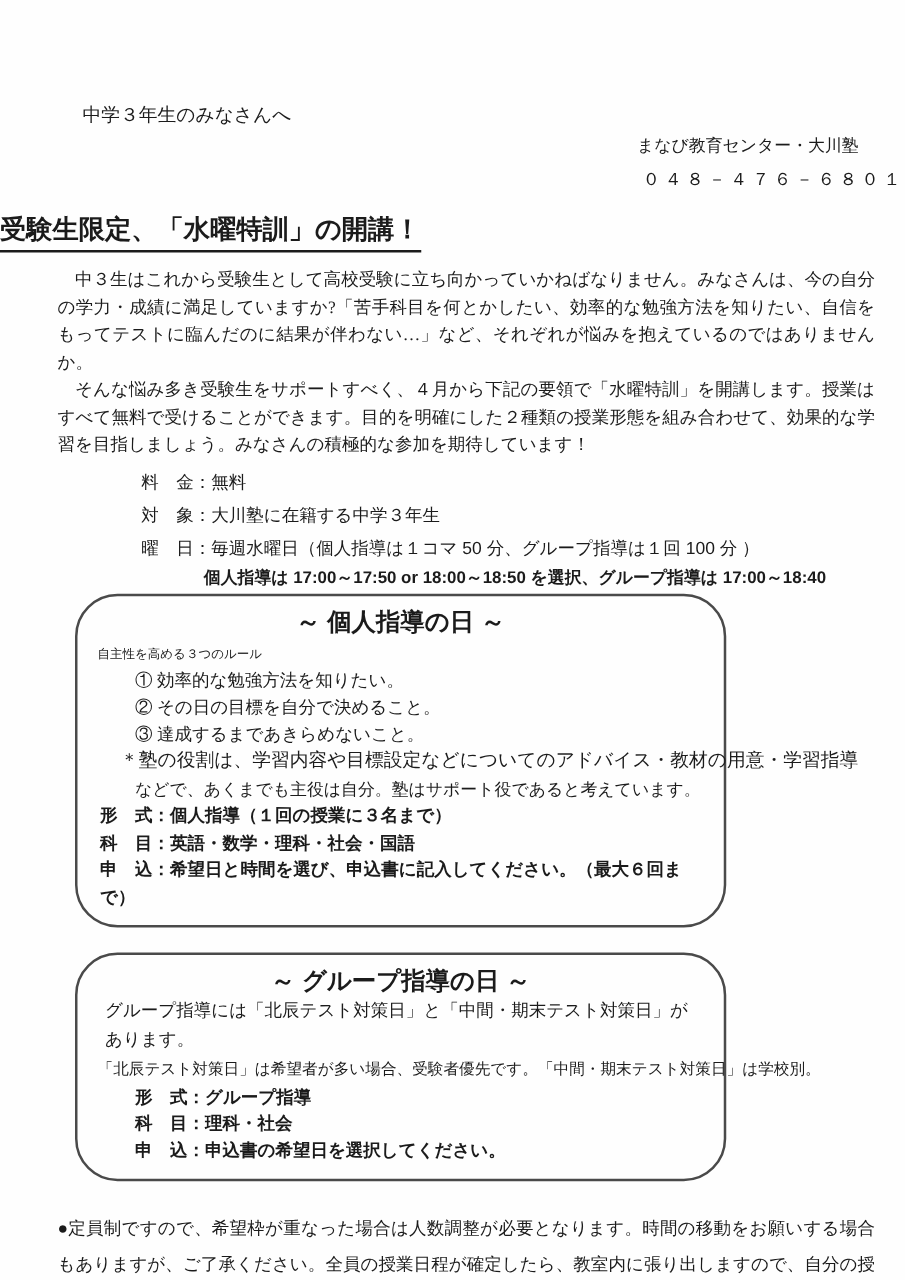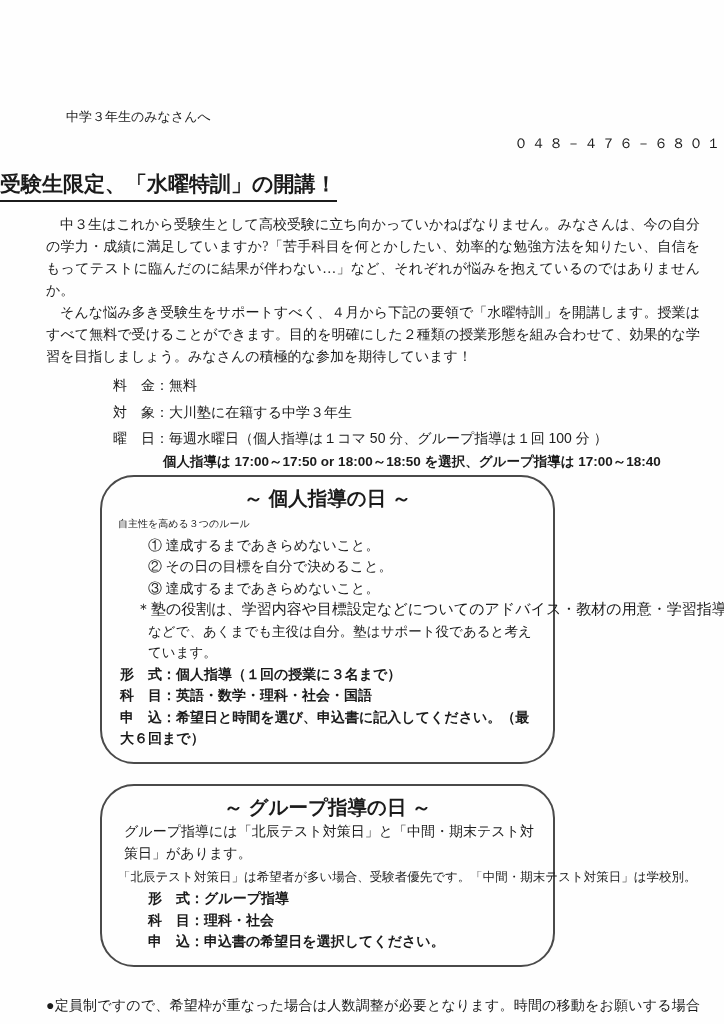--- a/index.html
+++ b/index.html
@@ -6,42 +6,42 @@
   .page{
     position:relative;
     width:724px;height:1024px;
     box-sizing:border-box;
     background:#fefefe;
     color:#1b1b1b;
     font-family:"Liberation Serif","DejaVu Serif",serif;
     padding-top:84px;
     overflow:hidden;
   }
-  .greeting{margin-left:66px;font-size:13px;line-height:18px;margin-top:24px;}
+  .greeting{margin-left:66px;font-size:15px;line-height:18px;}
   .hdr-right{text-align:right;}
   .org{margin-top:6px;padding-right:37px;font-size:13.5px;line-height:18px;}
   .phone{margin-top:8px;font-size:14px;letter-spacing:3.5px;line-height:18px;
          font-family:"Liberation Sans","DejaVu Sans",sans-serif;}
   .title{margin-top:19px;text-align:left;}
   .title span{
     display:inline-block;
     font-family:"Liberation Sans","DejaVu Sans",sans-serif;
     font-weight:bold;font-size:21px;line-height:26px;
     border-bottom:2px solid #1b1b1b;padding-bottom:3px;
   }
   .body-text{margin:12px 24px 0 46px;font-size:14px;line-height:22px;text-align:justify;}
   .body-text p{margin:0;text-indent:1em;}
   .terms{margin-top:4px;margin-left:113px;
          font-family:"Liberation Sans","DejaVu Sans",sans-serif;
          font-weight:normal;font-size:14px;line-height:26.5px;}
   .term-cont{margin-left:163px;
          font-family:"Liberation Sans","DejaVu Sans",sans-serif;
          font-weight:bold;font-size:13.5px;line-height:20px;white-space:nowrap;}
   .round-box{
-    box-sizing:border-box;width:455px;margin-left:100px;
+    box-sizing:border-box;width:521px;margin-left:60px;
     border:2px solid #4a4a4a;border-radius:34px;
     padding:8px 16px 12px;background:#fefefe;
   }
   .box1{margin-top:3px;}
   .box2{margin-top:20px;}
   .box-title{text-align:center;
     font-family:"Liberation Sans","DejaVu Sans",sans-serif;
     font-weight:bold;font-size:19.5px;line-height:27px;}
   .box-lead{font-size:10px;line-height:22px;margin-top:1px;}
   .rule{font-size:14px;line-height:21.5px;margin-left:30px;}
@@ -55,20 +55,21 @@
   .footer{margin:24px 24px 0 46px;font-size:14px;line-height:29px;text-align:justify;}
 </style>
 </head>
 <body>
 
 <div class="page">
 
   <div class="greeting">中学３年生のみなさんへ</div>
 
   <div class="hdr-right">
+    <div class="org">まなび教育センター・大川塾</div>
     <div class="phone">０４８－４７６－６８０１</div>
   </div>
 
   <div class="title">
     <span>受験生限定、「水曜特訓」の開講！</span>
   </div>
 
   <div class="body-text">
     <p>中３生はこれから受験生として高校受験に立ち向かっていかねばなりません。みなさんは、今の自分の学力・成績に満足していますか?「苦手科目を何とかしたい、効率的な勉強方法を知りたい、自信をもってテストに臨んだのに結果が伴わない…」など、それぞれが悩みを抱えているのではありませんか。</p>
     <p>そんな悩み多き受験生をサポートすべく、４月から下記の要領で「水曜特訓」を開講します。授業はすべて無料で受けることができます。目的を明確にした２種類の授業形態を組み合わせて、効果的な学習を目指しましょう。みなさんの積極的な参加を期待しています！</p>
@@ -77,21 +78,21 @@
   <div class="terms">
     <div>料　金：無料</div>
     <div>対　象：大川塾に在籍する中学３年生</div>
     <div>曜　日：毎週水曜日（個人指導は１コマ 50 分、グループ指導は１回 100 分 ）</div>
   </div>
   <div class="term-cont">個人指導は 17:00～17:50 or 18:00～18:50 を選択、グループ指導は 17:00～18:40</div>
 
   <div class="round-box box1">
     <div class="box-title">～ 個人指導の日 ～</div>
     <div class="box-lead">自主性を高める３つのルール</div>
-    <div class="rule">① 達成するまであきらめないこと。</div>
+    <div class="rule">① 効率的な勉強方法を知りたい。</div>
     <div class="rule">② その日の目標を自分で決めること。</div>
     <div class="rule">③ 達成するまであきらめないこと。</div>
     <div class="note1">＊塾の役割は、学習内容や目標設定などについてのアドバイス・教材の用意・学習指導</div>
     <div class="note2">などで、あくまでも主役は自分。塾はサポート役であると考えています。</div>
     <div class="box-detail">形　式：個人指導（１回の授業に３名まで）</div>
     <div class="box-detail">科　目：英語・数学・理科・社会・国語</div>
     <div class="box-detail">申　込：希望日と時間を選び、申込書に記入してください。（最大６回まで）</div>
   </div>
 
   <div class="round-box box2">

